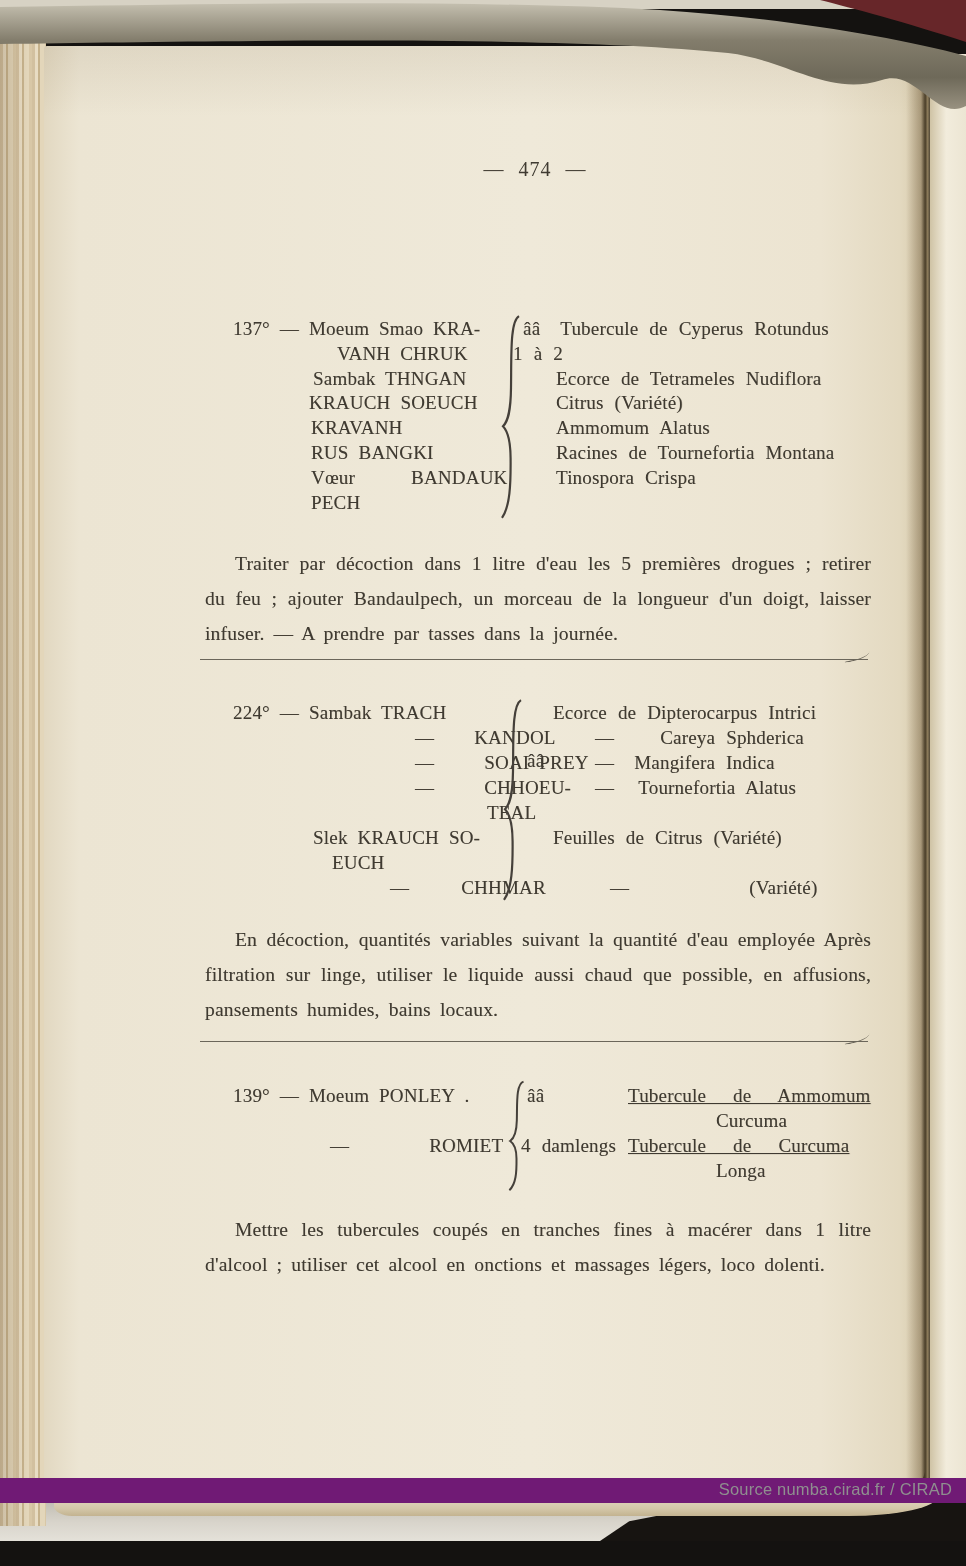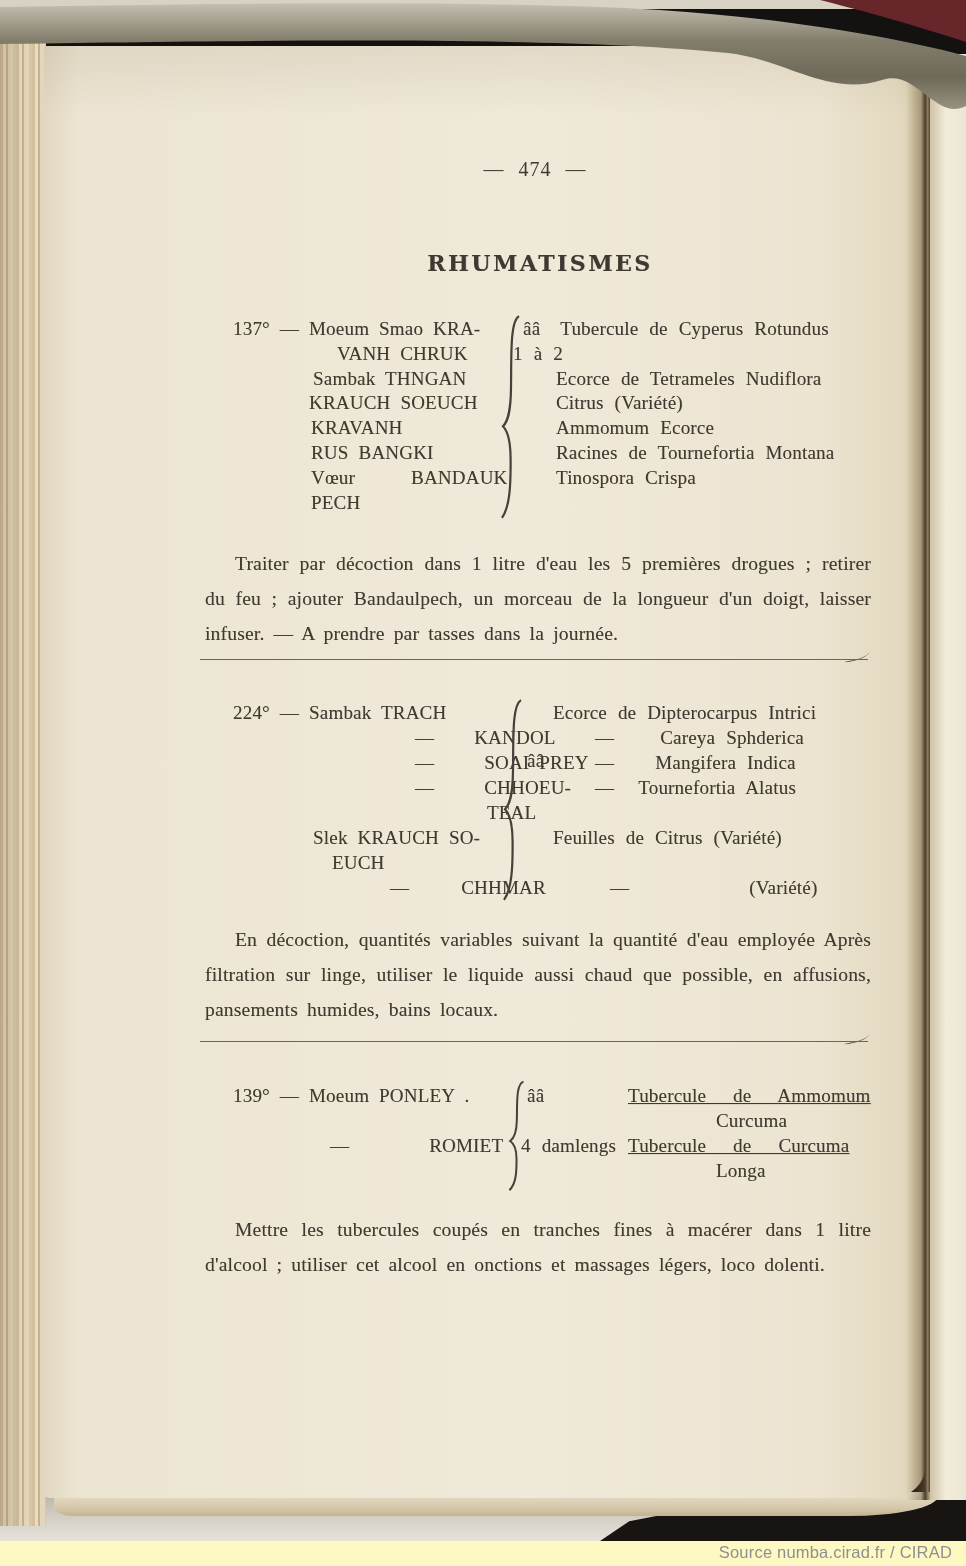--- a/index.html
+++ b/index.html
@@ -40,21 +40,21 @@
   .title { position:absolute; left:340px; top:250px; width:400px; text-align:center;
            font-size:22px; font-weight:bold; letter-spacing:2.5px;
            font-family:"DejaVu Serif", serif; text-shadow:.4px .4px .6px rgba(62,56,44,.4); }
   .note { position:absolute; left:205px; width:666px; font-size:19.5px; line-height:35px;
           text-align:justify; text-indent:30px; word-spacing:4px; letter-spacing:.2px;
           text-shadow:.3px .3px .6px rgba(62,56,44,.35); }
   .rule { position:absolute; left:200px; width:668px; height:1px; background:#6b665a; }
   .rule::after { content:""; position:absolute; right:-2px; top:-7px; width:26px; height:8px;
                  border-bottom:1px solid #6b665a; border-bottom-right-radius:100% 8px; transform:rotate(-8deg); }
   .brace { position:absolute; }
-  .wm-bar { position:absolute; left:0; top:1541px; width:966px; height:25px; background:#fef9c3; }
+  .wm-bar { position:absolute; left:0; top:1478px; width:966px; height:25px; background:#701a75; }
   .wm-text { position:absolute; right:14px; top:2px; font-family:"Liberation Sans", sans-serif;
              font-size:16.5px; color:#8f8f8f; letter-spacing:.2px; }
 </style>
 </head>
 <body>
 
 <div class="photo">
 
   <div class="bottom-shadow"></div>
   <div class="black-corner"></div>
@@ -72,41 +72,40 @@
         <stop offset="0.7" stop-color="#6e6959"></stop>
           <stop offset="1" stop-color="#989180"></stop>
       </linearGradient>
     </defs>
     <rect x="0" y="0" width="966" height="9" fill="#d7d2c4"></rect>
     <path d="M820,0 L966,0 L966,42 C905,22 852,8 820,0 Z" fill="#672629"></path>
     <path d="M0,7 C250,3 480,0 660,10 C780,18 890,36 966,56 L966,106 C936,122 916,68 882,80 C828,97 788,60 728,53 C560,35 220,41 0,44 Z" fill="url(#gb)"></path>
   </svg>
 
   <div class="pgnum">— 474 —</div>
-  <div class="title">RHUMATISMES</div>
 
   <div>
     <div class="ln" style="left:233px;top:318px"><span>137° — Moeum Smao KRA-</span></div>
     <div class="ln" style="left:337px;top:343px"><span>VANH CHRUK</span></div>
     <div class="ln" style="left:313px;top:368px"><span>Sambak THNGAN</span></div>
     <div class="ln" style="left:309px;top:392px"><span>KRAUCH SOEUCH</span></div>
     <div class="ln" style="left:311px;top:417px"><span>KRAVANH</span></div>
     <div class="ln" style="left:311px;top:442px"><span>RUS BANGKI</span></div>
     <div class="ln" style="left:311px;top:467px"><span>Vœur</span><span style="margin-left:56px">BANDAUK</span></div>
     <div class="ln" style="left:311px;top:492px"><span>PECH</span></div>
 
     <svg class="brace" style="left:498px;top:313px" width="24" height="208" viewBox="0 0 24 200" preserveAspectRatio="none">
       <path d="M21,3 C12,8 13.5,40 13,72 C12.7,95 10,104 5,109 C10,114 12.5,124 12.6,140 C12.8,165 12,186 4,197" fill="none" stroke="#45403a" stroke-width="2.2" vector-effect="non-scaling-stroke"></path>
     </svg>
 
     <div class="ln rcol" style="left:523px;top:318px"><span>ââ</span><span style="margin-left:20px">Tubercule de Cyperus Rotundus</span></div>
     <div class="ln rcol" style="left:513px;top:343px"><span>1 à 2</span></div>
     <div class="ln rcol" style="left:556px;top:368px"><span>Ecorce de Tetrameles Nudiflora</span></div>
     <div class="ln rcol" style="left:556px;top:392px"><span>Citrus (Variété)</span></div>
-    <div class="ln rcol" style="left:556px;top:417px"><span>Ammomum Ecorce</span></div>
+    <div class="ln rcol" style="left:556px;top:417px"><span>Ammomum Alatus</span></div>
     <div class="ln rcol" style="left:556px;top:442px"><span>Racines de Tournefortia Montana</span></div>
     <div class="ln rcol" style="left:556px;top:467px"><span>Tinospora Crispa</span></div>
     <div class="note" style="top:546px">Traiter par décoction dans 1 litre d'eau les 5 premières drogues ; retirer du feu ; ajouter Bandaulpech, un morceau de la longueur d'un doigt, laisser infuser. — A prendre par tasses dans la journée.</div>
   </div>
 
   <div class="rule" style="top:659px"></div>
 
   <div>
     <div class="ln" style="left:233px;top:702px"><span>224° — Sambak TRACH</span></div>
     <div class="ln" style="left:415px;top:727px"><span>—</span><span style="margin-left:40px">KANDOL</span></div>
@@ -117,21 +116,21 @@
     <div class="ln" style="left:332px;top:852px"><span>EUCH</span></div>
     <div class="ln" style="left:390px;top:877px"><span>—</span><span style="margin-left:52px">CHHMAR</span></div>
 
     <svg class="brace" style="left:500px;top:697px" width="24" height="206" viewBox="0 0 24 200" preserveAspectRatio="none">
       <path d="M21,3 C12,8 13.5,40 13,72 C12.7,95 10,104 5,109 C10,114 12.5,124 12.6,140 C12.8,165 12,186 4,197" fill="none" stroke="#45403a" stroke-width="2.2" vector-effect="non-scaling-stroke"></path>
     </svg>
     <div class="ln" style="left:527px;top:750px"><span>ââ</span></div>
 
     <div class="ln rcol" style="left:553px;top:702px"><span>Ecorce de Dipterocarpus Intrici</span></div>
     <div class="ln rcol" style="left:595px;top:727px"><span>—</span><span style="margin-left:46px">Careya Sphderica</span></div>
-    <div class="ln rcol" style="left:595px;top:752px"><span>—</span><span style="margin-left:41px">Mangifera Indica</span></div>
+    <div class="ln rcol" style="left:595px;top:752px"><span>—</span><span style="margin-left:20px">Mangifera Indica</span></div>
     <div class="ln rcol" style="left:595px;top:777px"><span>—</span><span style="margin-left:24px">Tournefortia Alatus</span></div>
     <div class="ln rcol" style="left:553px;top:827px"><span>Feuilles de Citrus (Variété)</span></div>
     <div class="ln rcol" style="left:610px;top:877px"><span>—</span><span style="margin-left:120px">(Variété)</span></div>
     <div class="note" style="top:922px">En décoction, quantités variables suivant la quantité d'eau employée Après filtration sur linge, utiliser le liquide aussi chaud que possible, en affusions, pansements humides, bains locaux.</div>
   </div>
 
   <div class="rule" style="top:1041px"></div>
 
   <div>
     <div class="ln" style="left:233px;top:1085px"><span>139° — Moeum PONLEY .</span></div>

